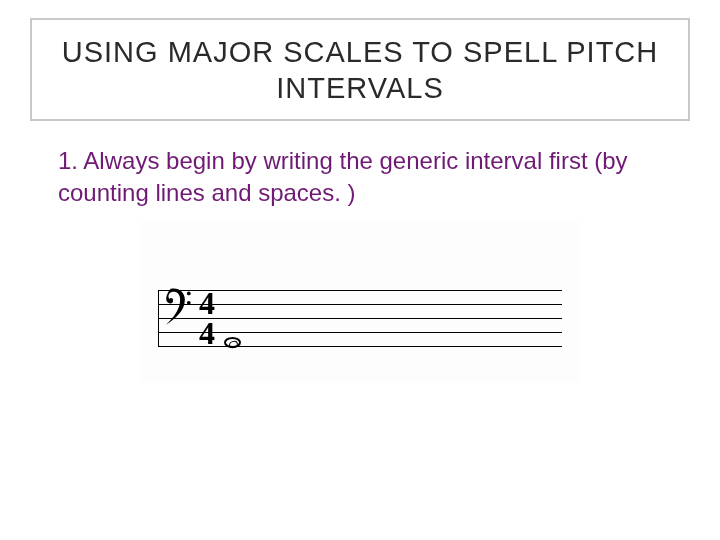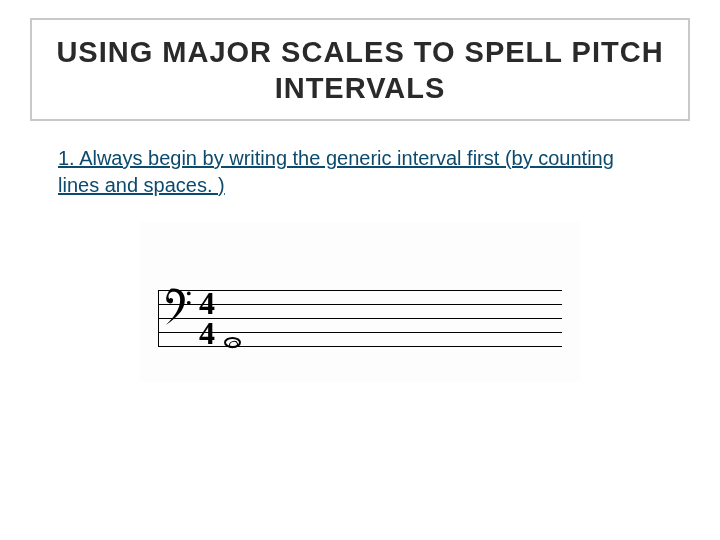--- a/index.html
+++ b/index.html
@@ -15,34 +15,33 @@
     position: absolute;
     left: 30px;
     top: 18px;
     width: 660px;
     border: 2px solid #c8c8c8;
     padding: 14px 20px 12px 20px;
     text-align: center;
   }
   .title-box h1 {
     font-size: 29px;
-    font-weight: 700;
+    font-weight: 400;
     letter-spacing: 1px;
     color: #2a2a2a;
     line-height: 1.25;
   }
   .body-text {
     position: absolute;
     left: 58px;
     top: 145px;
     width: 580px;
-    font-size: 20px;
-    color: #0c4a6e;
+    font-size: 24px;
+    color: #701a75;
     line-height: 1.35;
-    text-decoration: underline;
   }
   .staff-wrap {
     position: absolute;
     left: 140px;
     top: 222px;
     width: 440px;
     height: 160px;
     background: #fdfdfd;
   }
   .staff {

